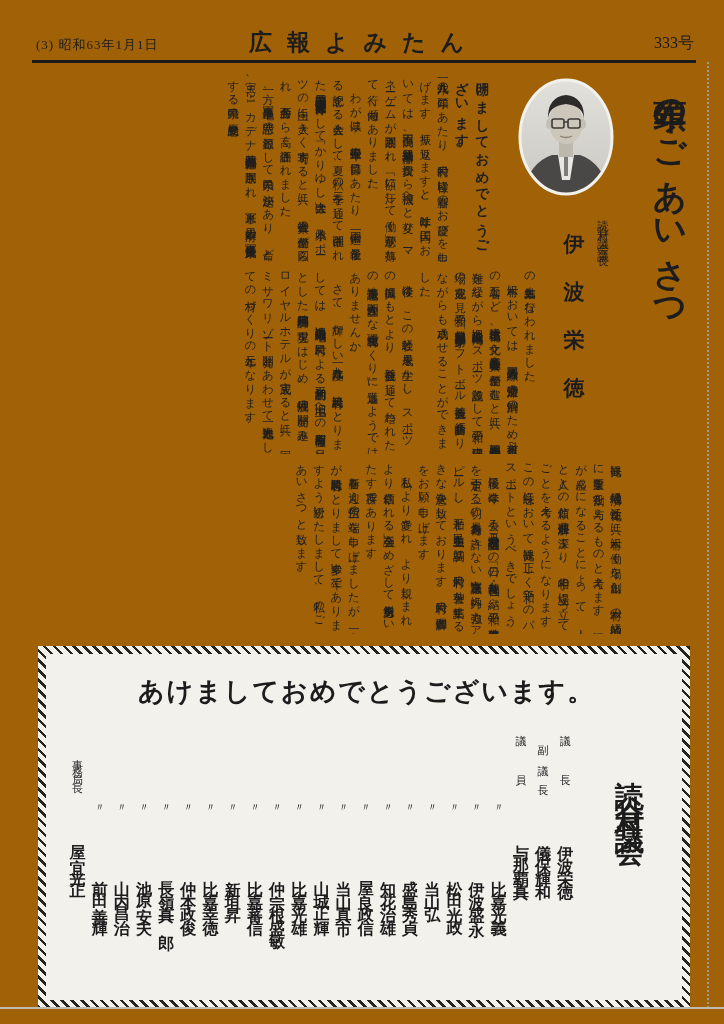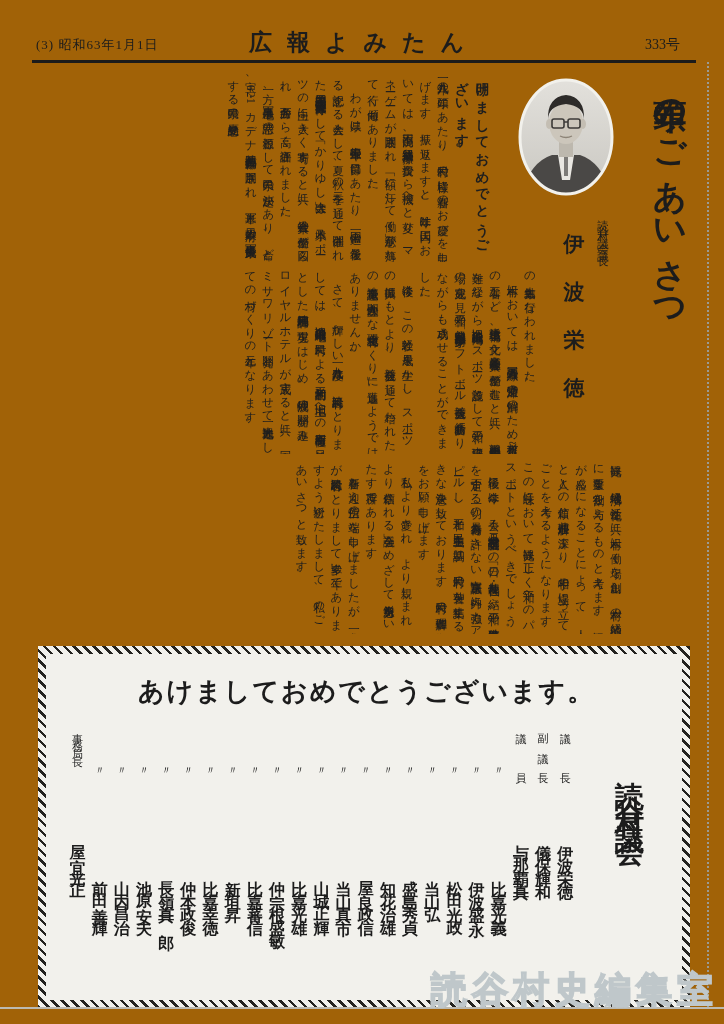--- a/index.html
+++ b/index.html
@@ -21,21 +21,21 @@
     border-bottom:3px solid #1b1b1b;
   }
   .header .left{
     position:absolute;left:4px;bottom:6px;font-size:13px;letter-spacing:1px;
   }
   .header .masthead{
     position:absolute;left:50%;transform:translateX(-50%);bottom:2px;
     font-size:23px;font-weight:bold;letter-spacing:15px;white-space:nowrap;font-family:Liberation Mono, monospace;
   }
   .header .issue{
-    position:absolute;right:16px;bottom:6px;font-size:14px;
+    position:absolute;right:2px;bottom:6px;font-size:16px;
   }
   
   .article{position:absolute;left:32px;right:30px;top:66px;height:570px;}
   .title-v{
     position:absolute;right:2px;top:8px;height:300px;
     writing-mode:vertical-rl;
     font-size:33px;font-weight:bold;letter-spacing:2px;white-space:nowrap;
   }
   .photo{
     position:absolute;right:80px;top:12px;width:96px;height:118px;
@@ -61,21 +61,21 @@
   .band1{position:absolute;left:0;top:6px;width:460px;height:190px;}
   .band2{position:absolute;left:0;top:198px;width:506px;height:190px;}
   .band3{position:absolute;left:0;top:390px;width:592px;height:178px;}
   .greeting-opening{
     font-size:13.5px;font-weight:bold;letter-spacing:2px;
   }
   
   .greeting-box{
     position:absolute;left:38px;top:646px;width:652px;height:362px;
     background:repeating-linear-gradient(45deg,#24231f 0 2.5px,#f2f1ec 2.5px 7px);
-    padding:8px;box-sizing:border-box;
+    padding:8px;box-sizing:border-box;text-align:center;
   }
   .box-inner{
     position:relative;width:100%;height:100%;background:#f2f1ec;
   }
   .box-headline{
     position:absolute;left:92px;top:20px;
     font-size:26px;font-weight:bold;letter-spacing:2px;white-space:nowrap;
   }
   .council-name{
     position:absolute;right:32px;top:104px;
@@ -302,15 +302,14 @@
     <div class="member">
       <span class="role len4">事務局長</span>
       <span class="name">屋宜光正</span>
     </div>
   </div>
     </div>
   </div>
 
   <div class="edge-rule-right"></div>
   <div class="edge-rule-bottom"></div>
-  <div class="watermark">読谷村史編集室</div>
 
 </div>
 
 </body></html>

